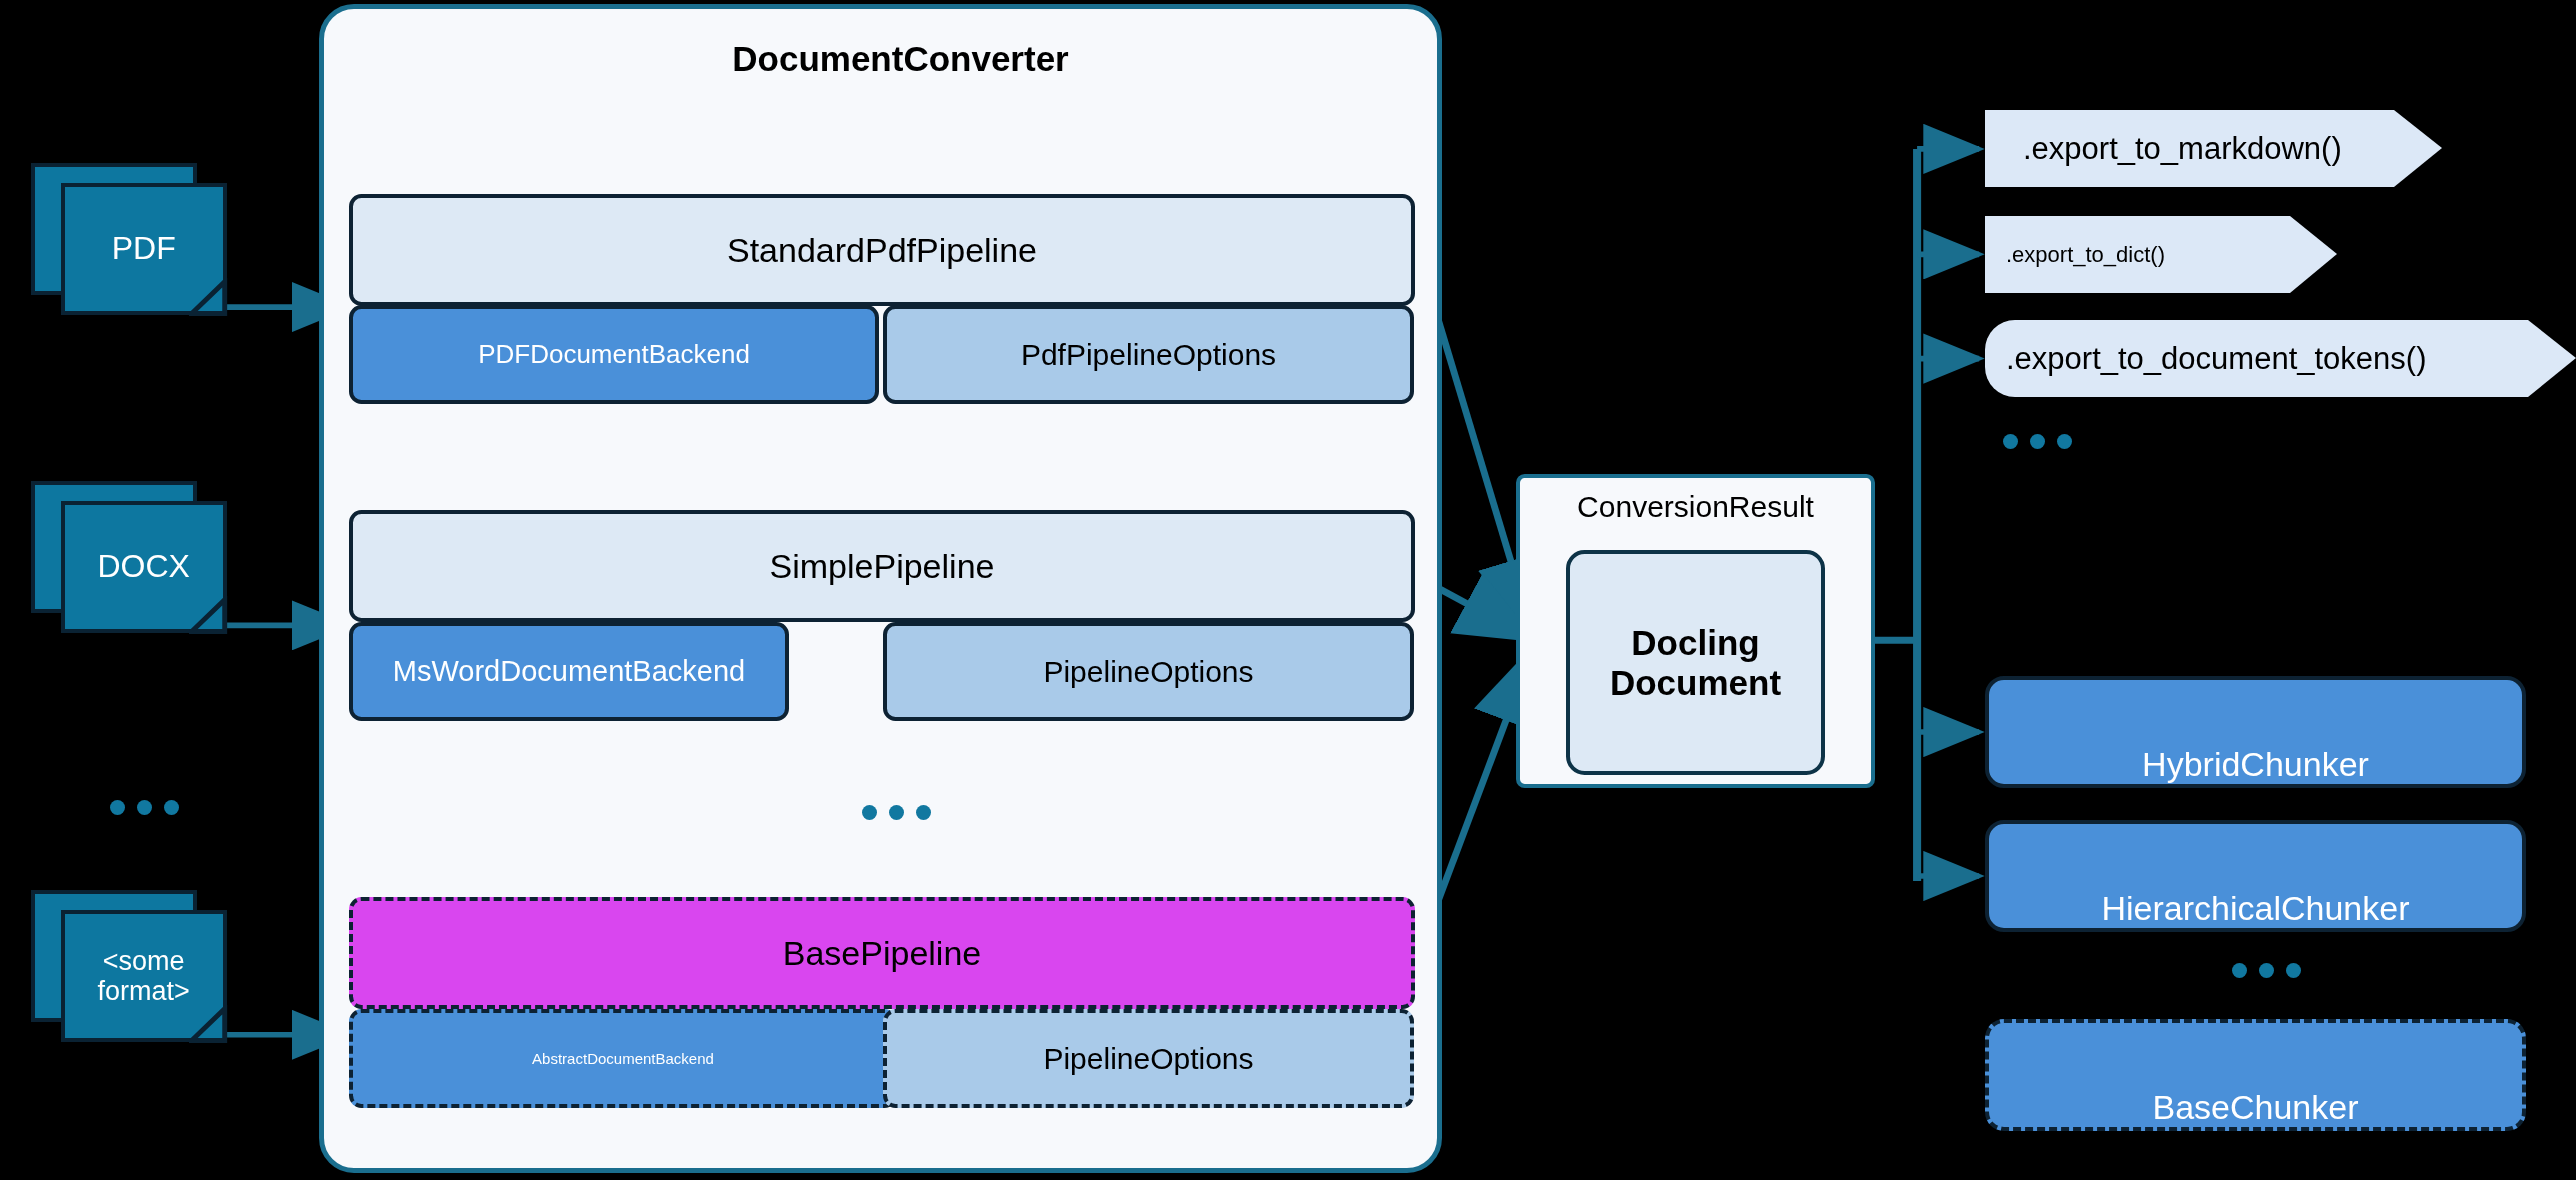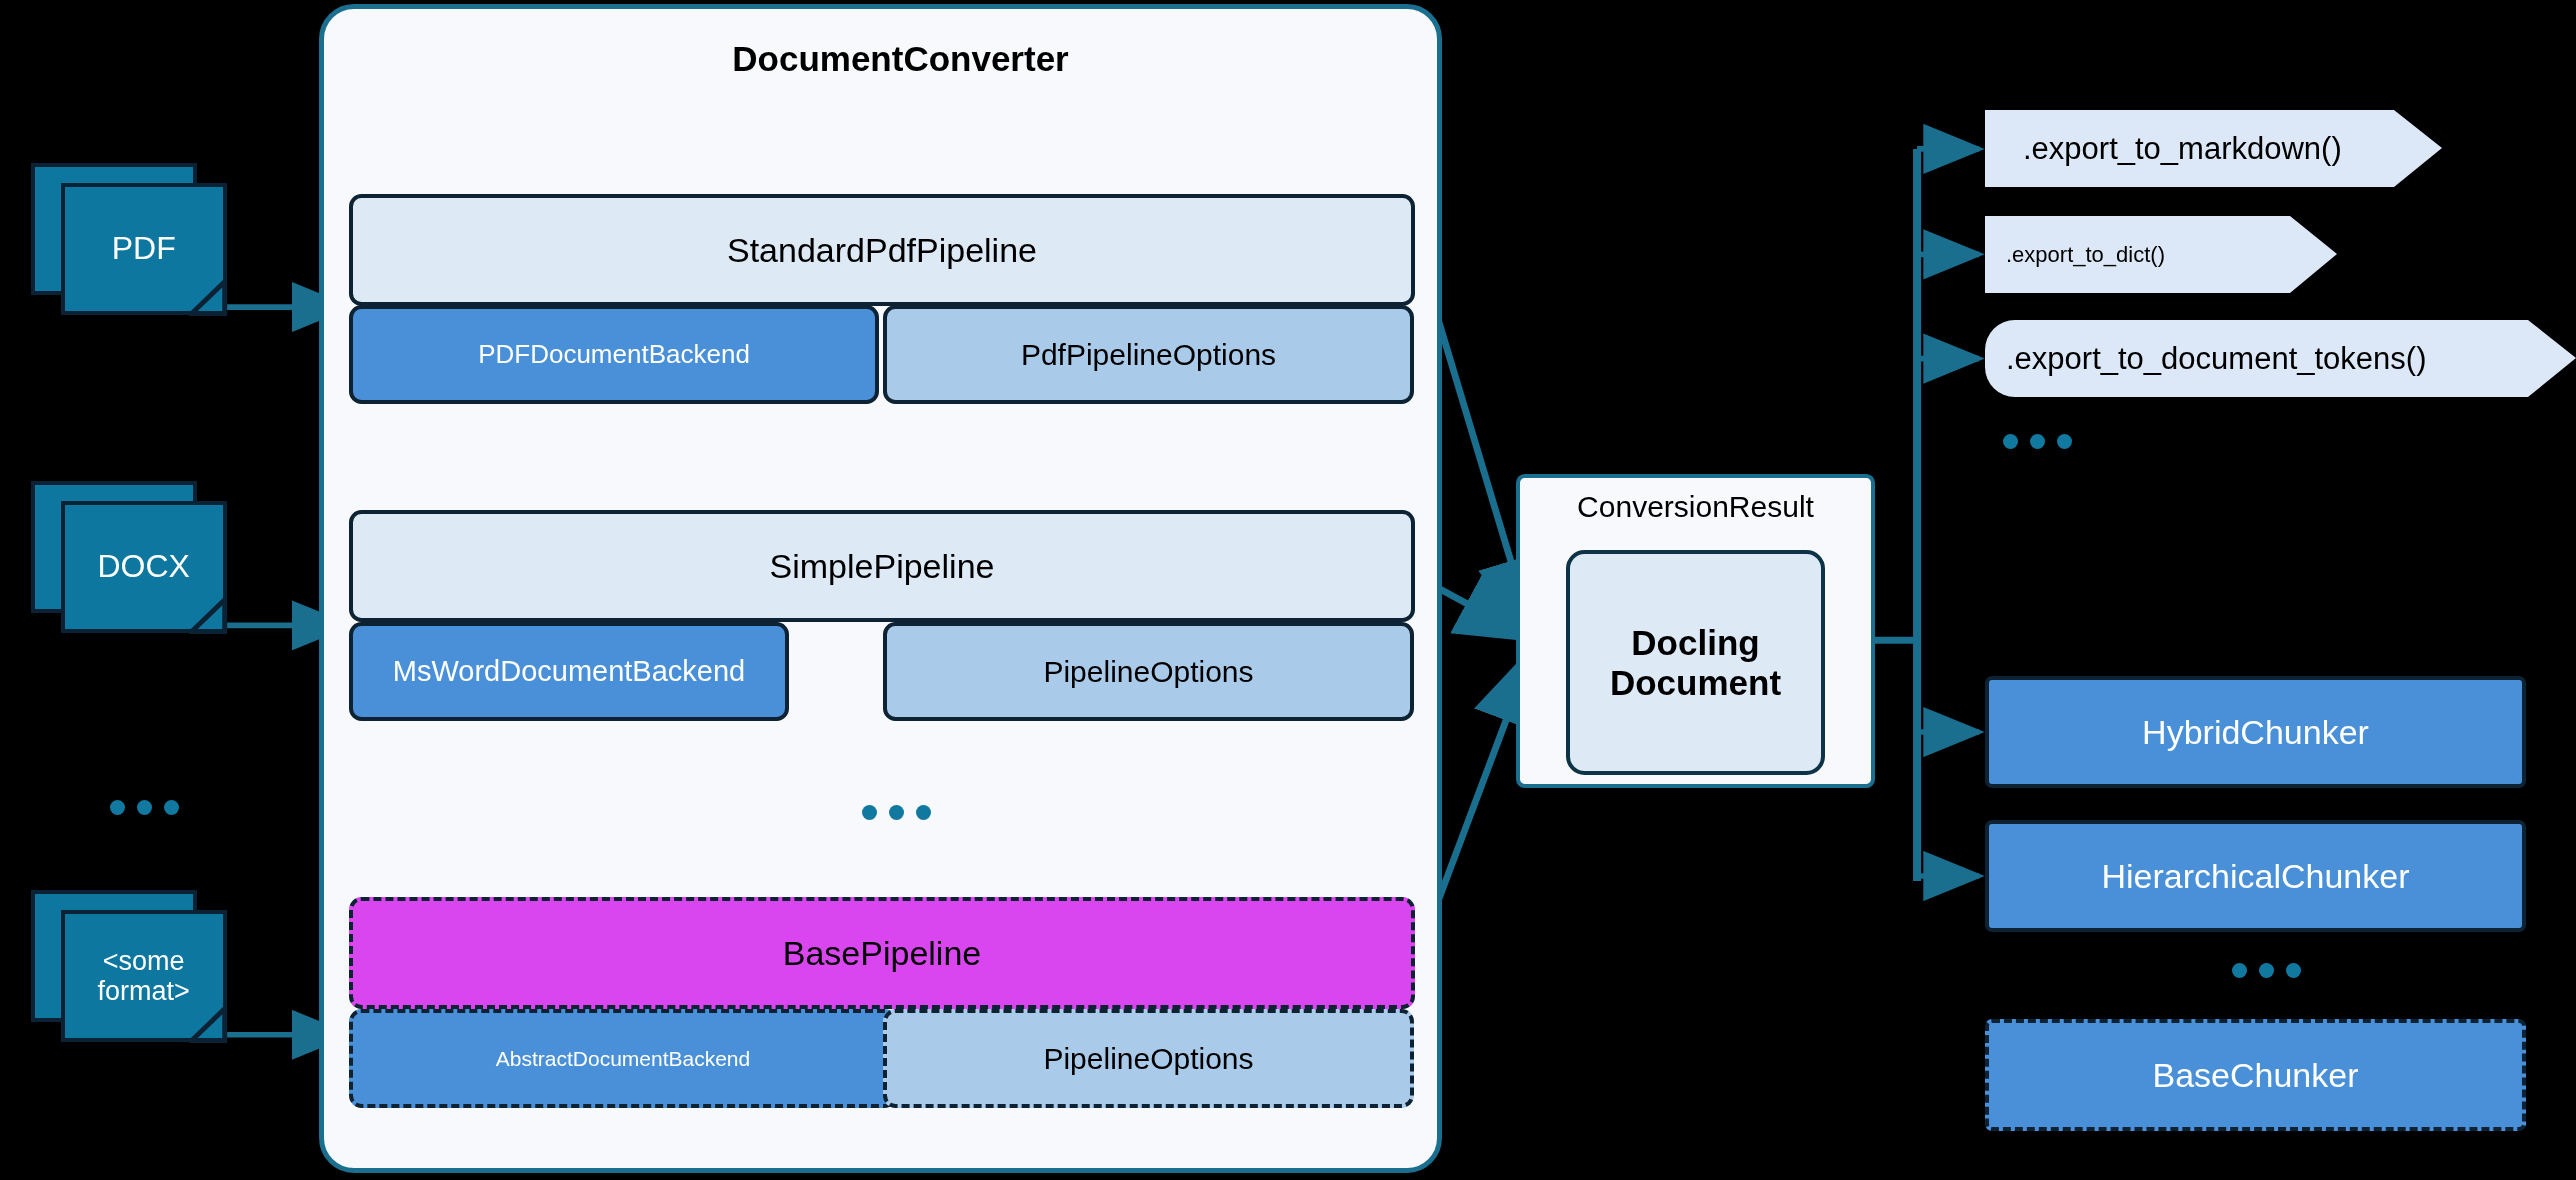--- a/index.html
+++ b/index.html
@@ -98,22 +98,22 @@
     box-sizing:border-box;
     color:#000;
   }
   .export-chip span{display:block;}
 
   
   .chunker{
     position:absolute;box-sizing:border-box;
     background:#4a90d9;
     border:4.3px solid #0d2233;
-    border-radius:7px;
-    display:flex;align-items:center;justify-content:center;
+    border-radius:19px;
+    display:flex;align-items:flex-end;justify-content:center;
     color:#ffffff;
   }
   .chunker.dashed{border-style:dashed;}
 
   
   .dots{position:absolute;display:flex;align-items:center;}
   .dots i{
     display:block;border-radius:50%;background:#1178a0;
   }
 </style>
@@ -214,21 +214,21 @@
 
   <div class="dots" style="left:862px;top:805px;gap:11.8px;">
     <i style="width:15px;height:15px;"></i>
     <i style="width:15px;height:15px;"></i>
     <i style="width:15px;height:15px;"></i>
   </div>
 
   <div class="pipe-head dashed" style="left:349px;top:897px;width:1066px;height:112px;font-size:34px;">
     <span>BasePipeline</span>
   </div>
-  <div class="pipe-backend dashed" style="left:349px;top:1009px;width:548px;height:99px;font-size:21px;">
+  <div class="pipe-backend dashed" style="left:349px;top:1009px;width:548px;height:99px;font-size:15px;">
     <span>AbstractDocumentBackend</span>
   </div>
   <div class="pipe-options dashed" style="left:883px;top:1009px;width:531px;height:99px;font-size:30px;">
     <span>PipelineOptions</span>
   </div>
 
   <div id="cresult" style="left:1516px;top:474px;width:359px;height:314px;">
     <div id="cresult-label" style="top:12.4px;font-size:30px;">ConversionResult</div>
   </div>
   <div id="docling-doc" style="left:1566px;top:550px;width:259px;height:225px;font-size:35px;">

